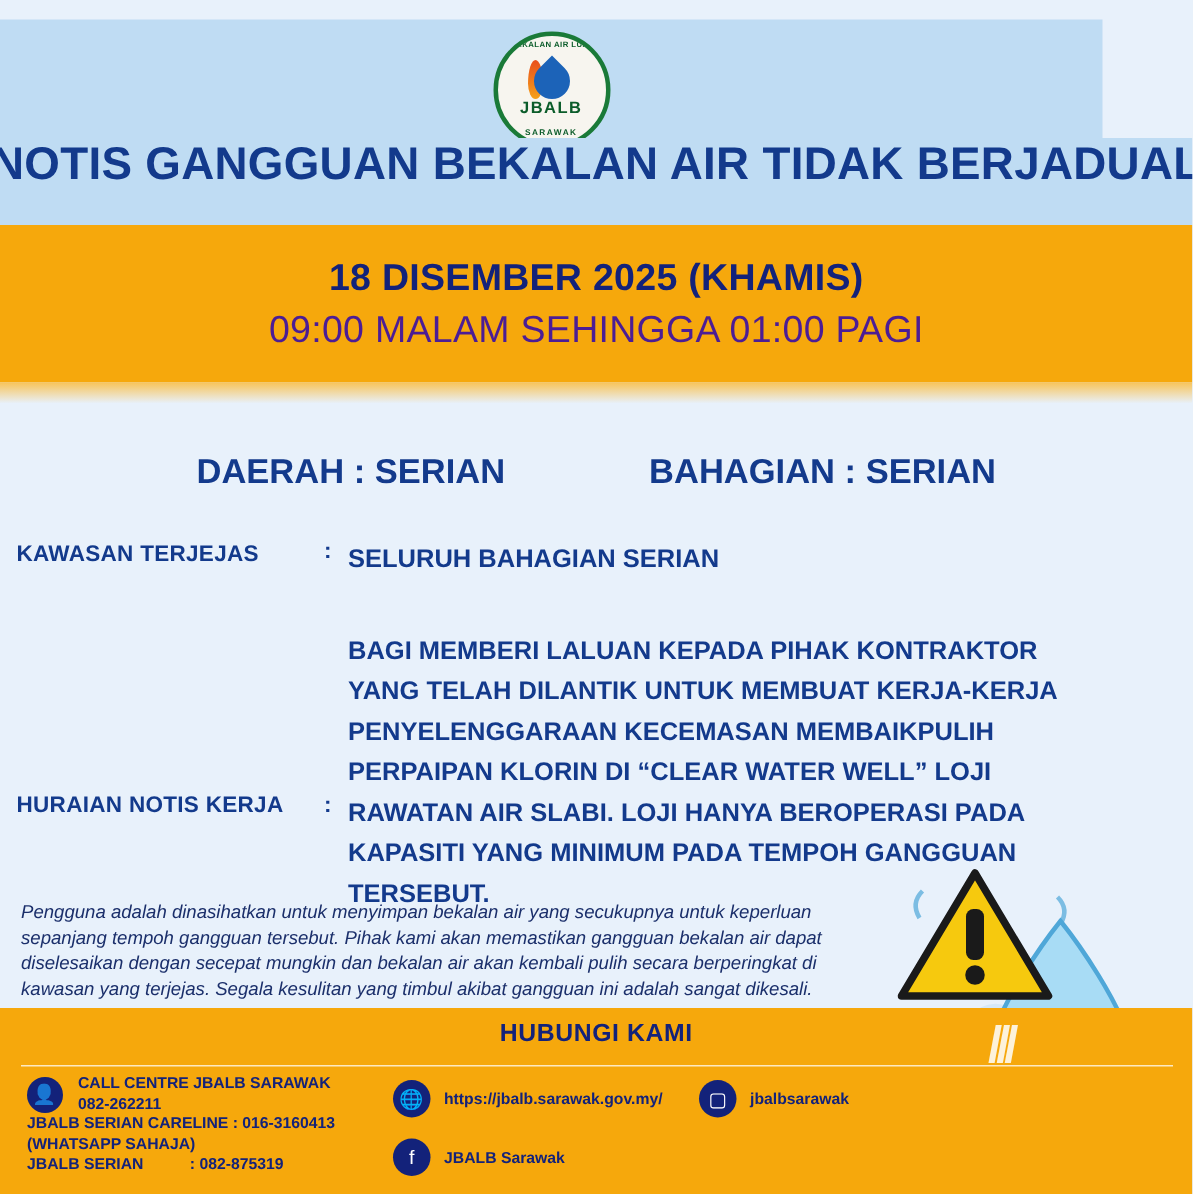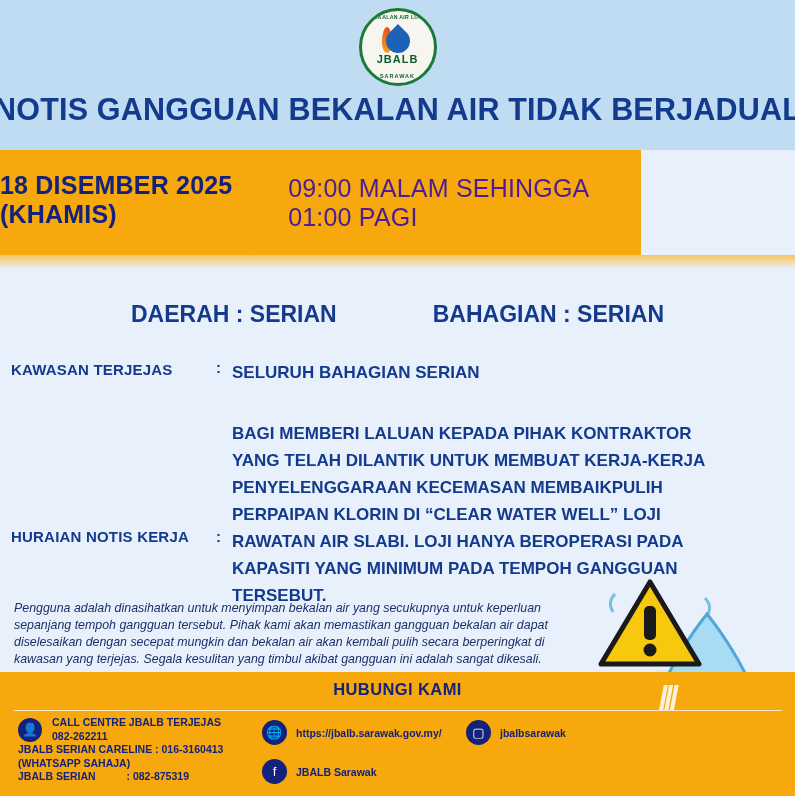--- a/index.html
+++ b/index.html
@@ -11,21 +11,21 @@
     position:relative;
   }
   .poster{
     position:relative;
     width:795px;height:796px;
     background:#e8f1fb;
     overflow:hidden;
   }
   
   .header-band{
-    position:absolute;top:0;left:0;width:795px;height:92px;
+    position:absolute;top:13px;left:0;width:735px;height:92px;
     background:#bfdcf3;
   }
   .logo-wrap{
     position:absolute;top:8px;left:50%;transform:translateX(-50%);
     width:78px;height:78px;
   }
   .logo-circle{
     width:78px;height:78px;border-radius:50%;
     background:#f7f5ef;
     border:3px solid #1a7a38;
@@ -67,23 +67,23 @@
   .title-text{
     color:#133a8c;
     font-size:30.5px;
     font-weight:bold;
     letter-spacing:0.2px;
     text-align:center;
     white-space:nowrap;
   }
   
   .date-band{
-    position:absolute;top:150px;left:0;width:641px;height:105px;
+    position:absolute;top:150px;left:0;width:795px;height:105px;
     background:#f6a80c;
-    display:flex;flex-direction:row;align-items:center;justify-content:center;
+    display:flex;flex-direction:column;align-items:center;justify-content:center;
   }
   .date-band .line1{
     color:#13227a;font-size:25px;font-weight:bold;letter-spacing:0.2px;
     margin-bottom:6px;
   }
   .date-band .line2{
     color:#4c1d95;font-size:25px;font-weight:normal;letter-spacing:0.2px;
   }
   .date-fade{
     position:absolute;top:255px;left:0;width:795px;height:14px;
@@ -280,21 +280,21 @@
       <circle cx="55" cy="74" r="6.5" fill="#1a1a1a"></circle>
     </svg>
   </div>
 
   <div class="contact-band">
     <div class="contact-title">HUBUNGI KAMI</div>
     <div class="contact-sep"></div>
 
     <div class="contact-left">
       <div class="icon-person">👤</div>
-      <div class="pad">CALL CENTRE JBALB TERJEJAS</div>
+      <div class="pad">CALL CENTRE JBALB SARAWAK</div>
       <div class="pad">082-262211</div>
       <div>JBALB SERIAN CARELINE : 016-3160413</div>
       <div>(WHATSAPP SAHAJA)</div>
       <div>
         <span>JBALB SERIAN</span>
         <span style="padding-left:28px">: 082-875319</span>
       </div>
     </div>
 
     <div class="contact-mid">

